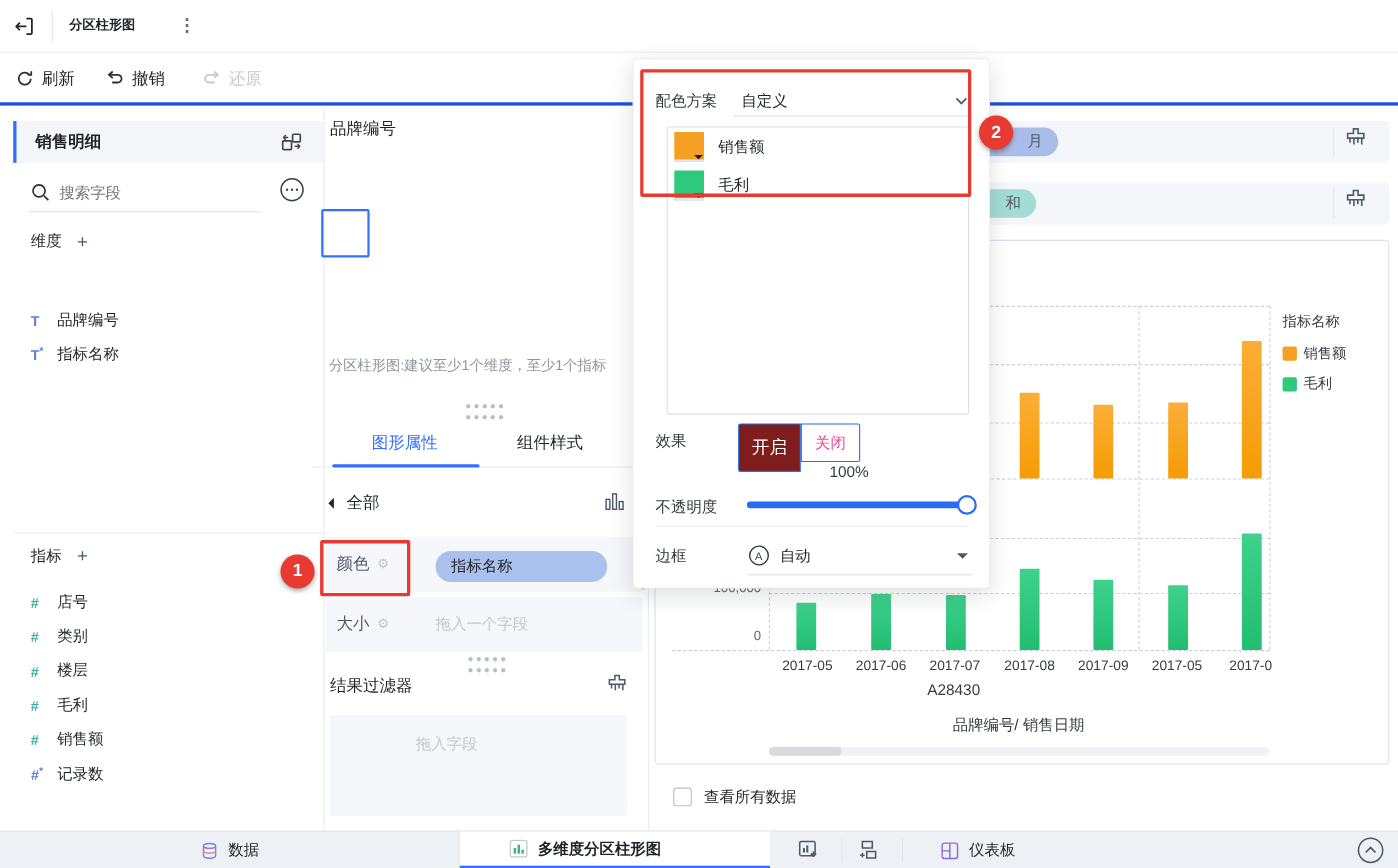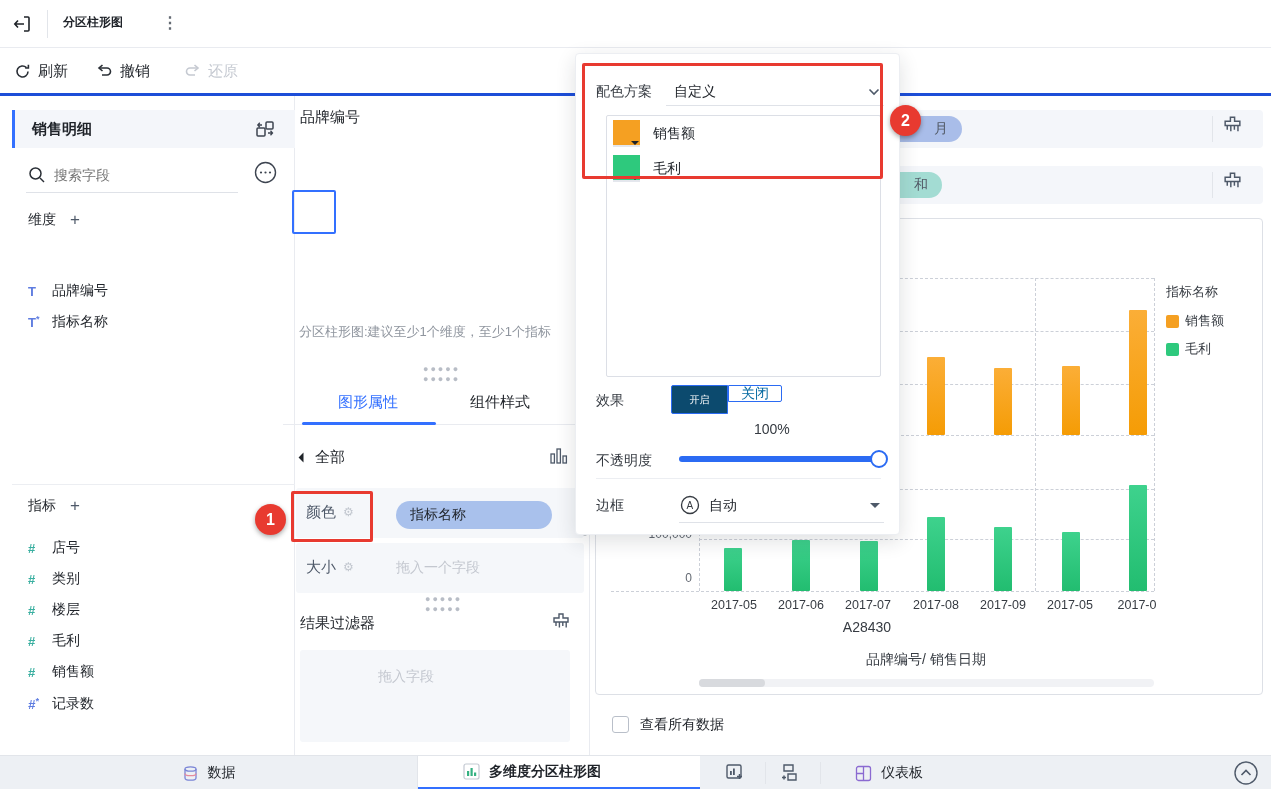--- a/index.html
+++ b/index.html
@@ -471,24 +471,24 @@
       </div>
       <div style="position:absolute;left:6px;top:39px;display:flex;align-items:center;gap:13px">
         <span style="position:relative;width:27px;height:27px;background:#2ec97d;border-bottom:2px solid #e4e7ed;display:inline-block">
           <span style="position:absolute;right:1px;bottom:0;width:0;height:0;border-top:4px solid #1f2329;border-left:4px solid transparent;border-right:4px solid transparent"></span>
         </span>
         <span class="f14">毛利</span>
       </div>
     </div>
 
     <span class="abs dlg-lbl" style="left:20px;top:338px">效果</span>
-    <span class="abs" style="left:95px;top:331px;width:57px;height:29px;background:#0c4a6e;color:#fff;font-size:10px;display:flex;align-items:center;justify-content:center;border:1px solid #2b6bf3;border-radius:2px 0 0 2px;cursor:pointer">
+    <span class="abs" style="left:95px;top:331px;width:57px;height:44px;background:#7f1d1d;color:#fff;font-size:16px;display:flex;align-items:center;justify-content:center;border:1px solid #2b6bf3;border-radius:2px 0 0 2px;cursor:pointer">
       <span>开启</span>
     </span>
-    <span class="abs" style="left:152px;top:331px;width:54px;height:17px;background:#fff;color:#0369a1;font-size:14px;display:flex;align-items:center;justify-content:center;border:1px solid #2b6bf3;border-radius:0 2px 2px 0;cursor:pointer">
+    <span class="abs" style="left:152px;top:331px;width:54px;height:35px;background:#fff;color:#ec4899;font-size:14px;display:flex;align-items:center;justify-content:center;border:1px solid #2b6bf3;border-radius:0 2px 2px 0;cursor:pointer">
       <span>关闭</span>
     </span>
     <span class="abs f14" style="left:178px;top:367px;color:#363b42">100%</span>
 
     <span class="abs dlg-lbl" style="left:20px;top:398px">不透明度</span>
     <div class="abs" style="left:103px;top:402px;width:200px;height:6px;background:#2b6bf3;border-radius:3px">
       <span style="position:absolute;right:-9px;top:-6px;width:18px;height:18px;background:#fff;border:2px solid #2b6bf3;border-radius:50%"></span>
     </div>
 
     <div class="abs" style="left:20px;top:424px;width:285px;height:1px;background:#eceef2"></div>

